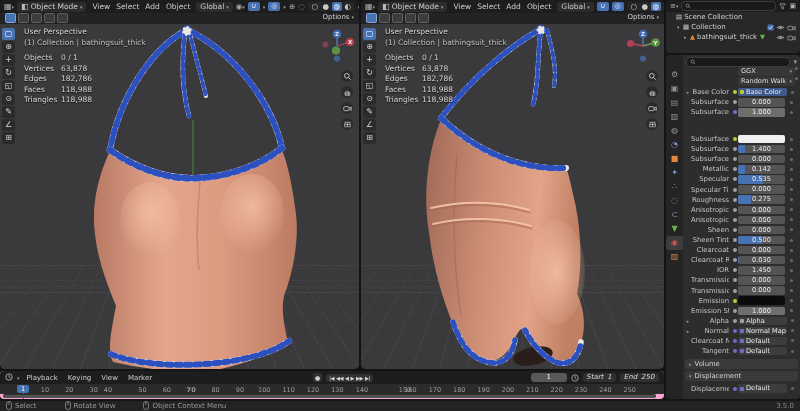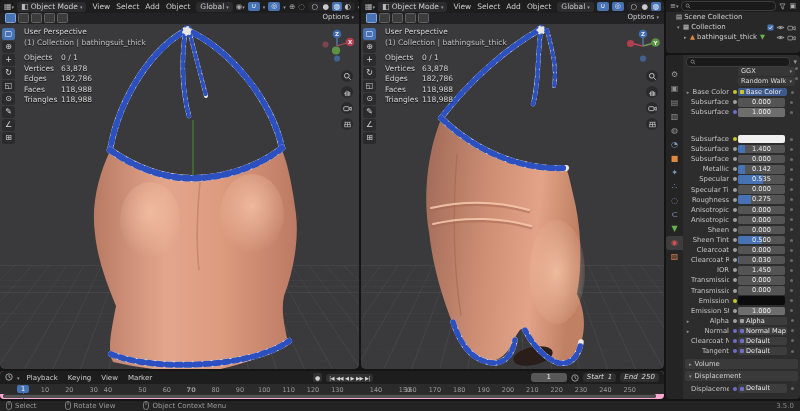--- a/index.html
+++ b/index.html
@@ -925,21 +925,21 @@
           <span class="tick" style="left: 108px;">40</span>
           <span class="tick" style="left: 142.413px;">50</span>
           <span class="tick" style="left: 166.783px;">60</span>
           <span class="tick" style="left: 191.153px; font-weight: bold;">70</span>
           <span class="tick" style="left: 215.523px;">80</span>
           <span class="tick" style="left: 239.893px;">90</span>
           <span class="tick" style="left: 264.263px;">100</span>
           <span class="tick" style="left: 288.633px;">110</span>
           <span class="tick" style="left: 313.003px;">120</span>
           <span class="tick" style="left: 337.373px;">130</span>
-          <span class="tick" style="left: 376px;">140</span>
+          <span class="tick" style="left: 362px;">140</span>
           <span class="tick" style="left: 405px;">150</span>
           <span class="tick" style="left: 410.483px;">160</span>
           <span class="tick" style="left: 434.853px;">170</span>
           <span class="tick" style="left: 459.223px;">180</span>
           <span class="tick" style="left: 483.593px;">190</span>
           <span class="tick" style="left: 507.963px;">200</span>
           <span class="tick" style="left: 532.333px;">210</span>
           <span class="tick" style="left: 556.703px;">220</span>
           <span class="tick" style="left: 581.073px;">230</span>
           <span class="tick" style="left: 605.443px;">240</span>

